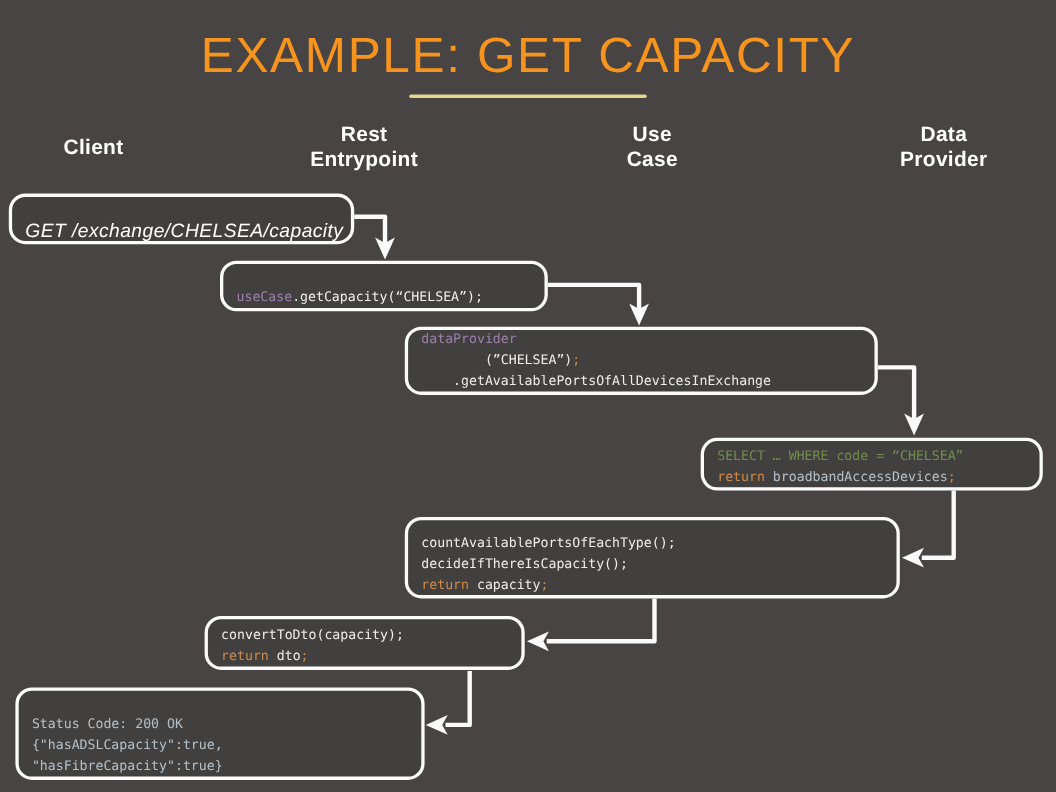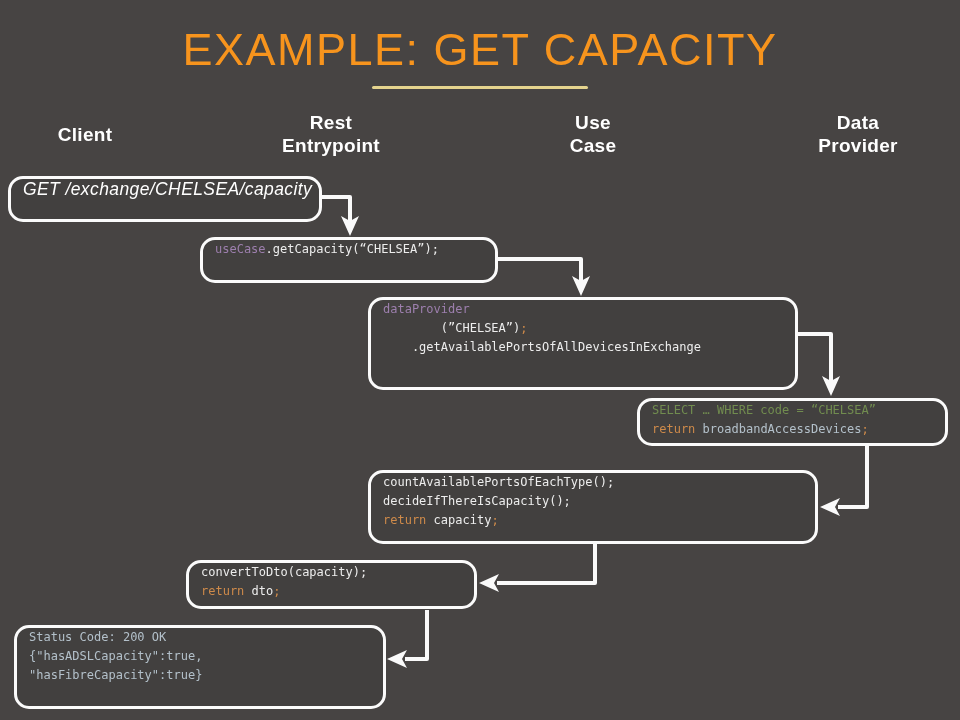--- a/index.html
+++ b/index.html
@@ -20,21 +20,21 @@
   .col-header{
     position:absolute;top:110px;height:48px;transform:translateX(-50%);
     display:flex;flex-direction:column;justify-content:center;align-items:center;
     color:#FFFFFF;font-size:19px;font-weight:bold;letter-spacing:.3px;line-height:23px;
     white-space:nowrap;
   }
   .box{
     position:absolute;box-sizing:border-box;
     border:3px solid #FBFBFB;border-radius:15px;
     background:rgba(0,0,0,0.06);
-    display:flex;flex-direction:column;justify-content:flex-start;
+    display:flex;flex-direction:column;justify-content:flex-end;
     padding-left:12px;padding-right:6px;
   }
   .code{font-family:"DejaVu Sans Mono",monospace;font-size:12px;line-height:19px;}
   .code .code-line{white-space:pre;}
   .request-box{font-family:"Liberation Sans",sans-serif;font-style:italic;
     font-size:17.5px;letter-spacing:.4px;line-height:20px;}
   .seg-white{color:#FFFFFF;}
   .seg-plain{color:#EDEDED;}
   .seg-purple{color:#9D7FAE;}
   .seg-orange{color:#CE8A4A;}
@@ -97,21 +97,21 @@
   </svg>
 
   <div class="box request-box" style="left:8px;top:176px;width:314px;height:46px;">
       <div class="code-line"><span class="seg-white">GET /exchange/CHELSEA/capacity</span></div>
     </div>
 
   <div class="box code" style="left:200px;top:237px;width:298px;height:46px;">
       <div class="code-line"><span class="seg-purple">useCase</span><span class="seg-plain">.getCapacity(“CHELSEA”);</span></div>
     </div>
 
-  <div class="box code" style="left:368px;top:297px;width:430px;height:93px;">
+  <div class="box code" style="left:368px;top:297px;width:430px;height:62px;">
       <div class="code-line"><span class="seg-purple">dataProvider</span></div>
       <div class="code-line"><span class="seg-plain">        (”CHELSEA”)</span><span class="seg-orange">;</span></div>
       <div class="code-line"><span class="seg-plain">    .getAvailablePortsOfAllDevicesInExchange</span></div>
     </div>
 
   <div class="box code" style="left:637px;top:398px;width:311px;height:48px;">
       <div class="code-line"><span class="seg-green">SELECT … WHERE code = “CHELSEA”</span></div>
       <div class="code-line"><span class="seg-orange">return</span><span class="seg-blue"> broadbandAccessDevices</span><span class="seg-orange">;</span></div>
     </div>
 

